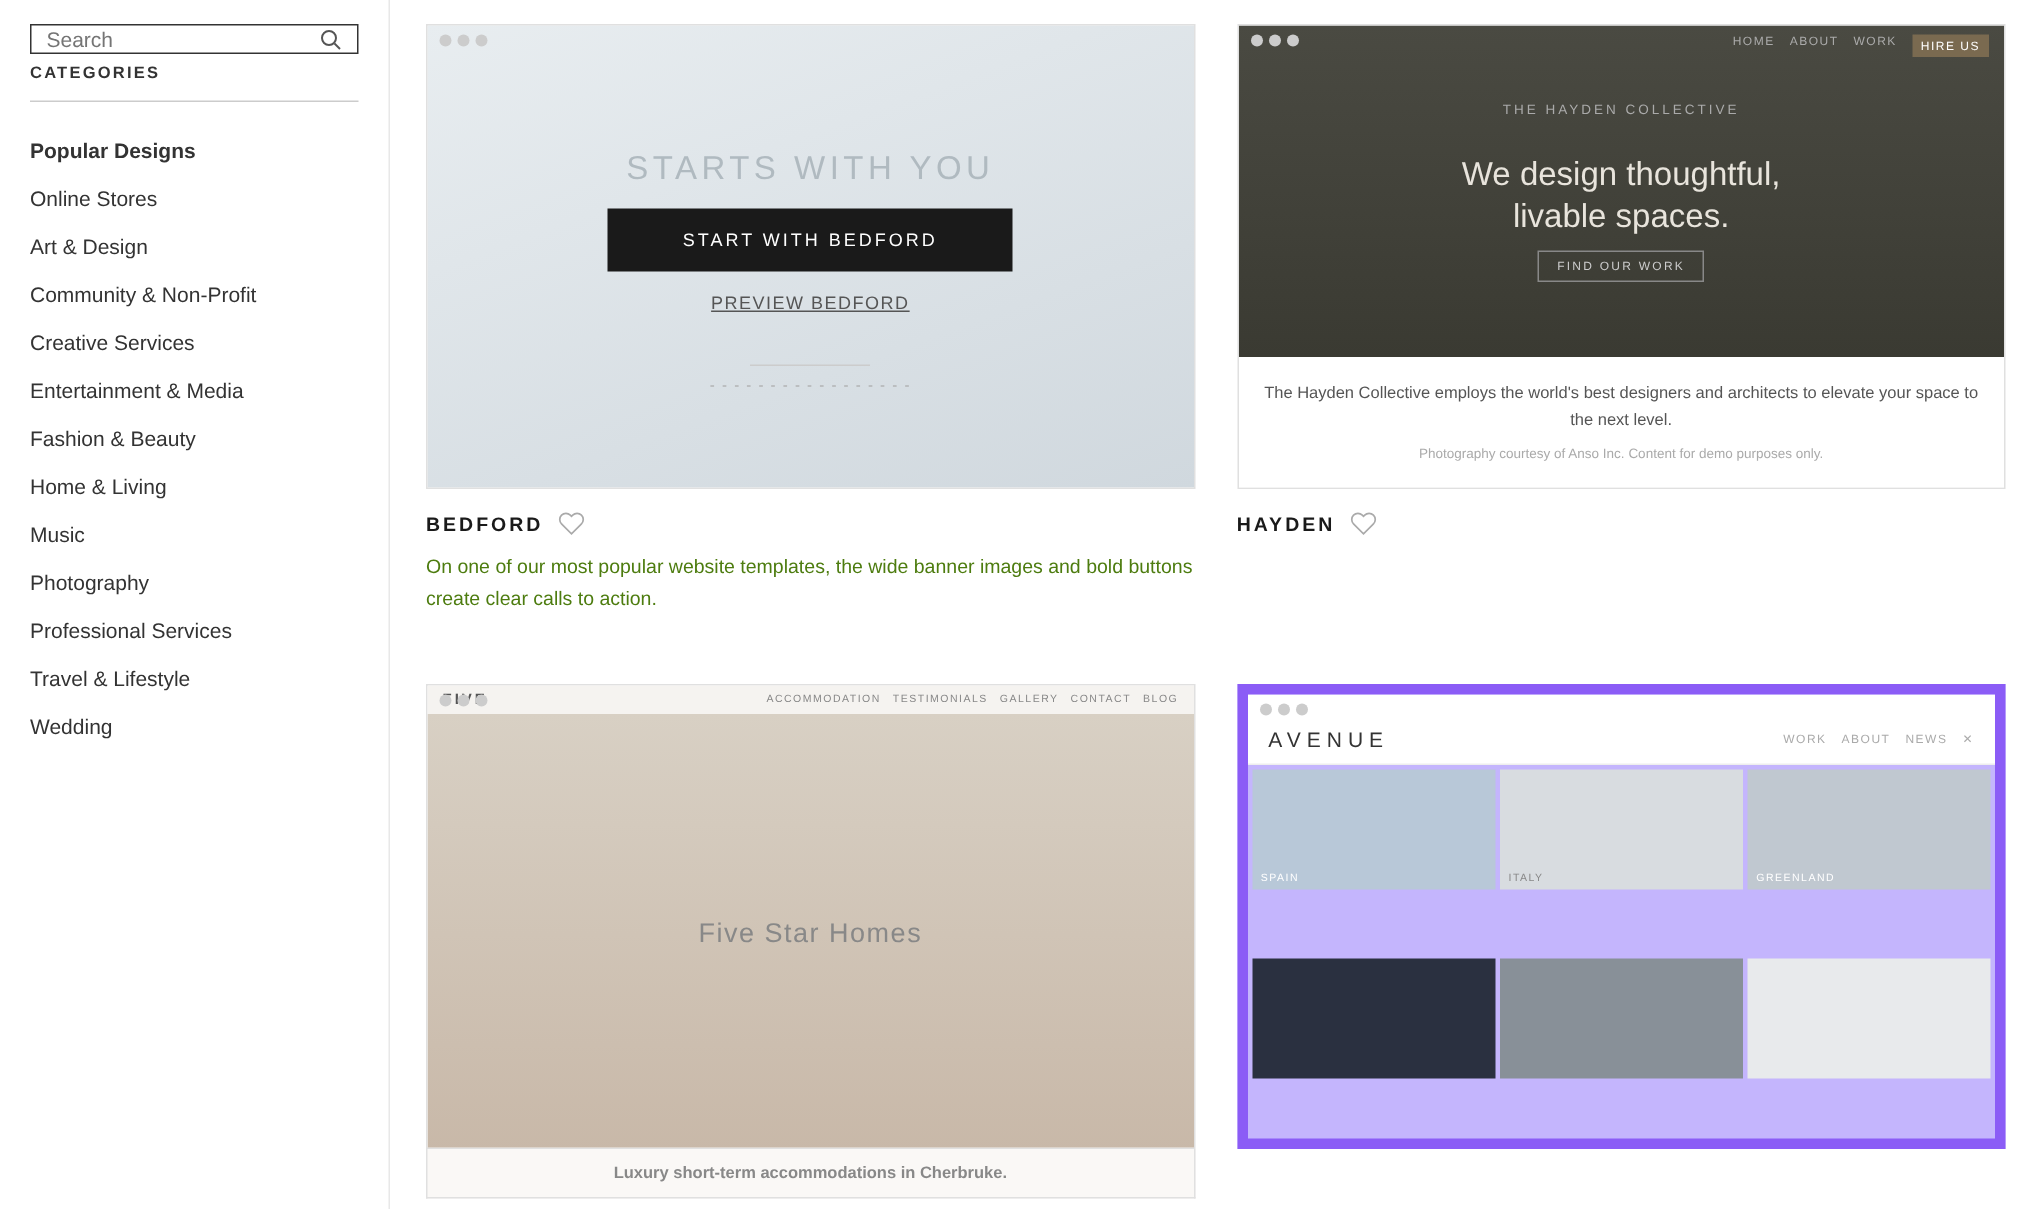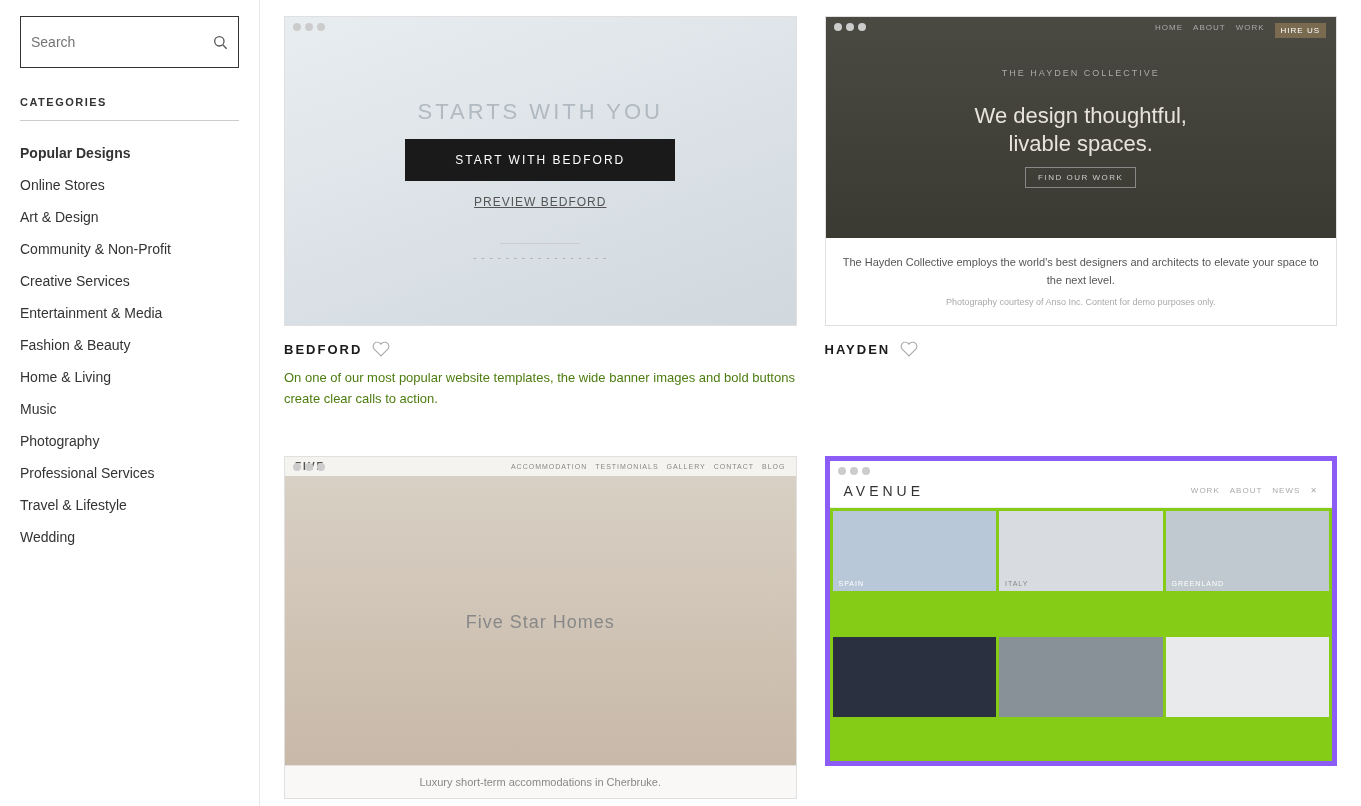--- a/index.html
+++ b/index.html
@@ -19,22 +19,22 @@
       padding: 16px 20px;
       border-right: 1px solid #e8e8e8;
       overflow-y: auto;
       background: #fff;
     }
 
     .search-wrapper {
       display: flex;
       align-items: center;
       border: 1.5px solid #333;
-      padding: 16px 10px;
-      margin-bottom: 28px;
+      padding: 0 10px;
+      margin-bottom: 7px;
     }
 
     .search-wrapper input {
       border: none;
       outline: none;
       flex: 1;
       font-size: 14px;
       color: #333;
       background: transparent;
     }
@@ -240,20 +240,21 @@
       padding: 16px;
       text-align: center;
       font-size: 11px;
       color: #777;
       line-height: 1.5;
     }
 
     .template-preview-bottom {
       border: 1px solid #e0e0e0;
       border-top: none;
+      font-weight: bold;
     }
   </style>
 </head>
 <body>
 
 <aside class="sidebar">
 
   <div class="search-wrapper">
     <input type="text" placeholder="Search" style="">
     <svg class="search-icon-svg" viewBox="0 0 24 24" fill="none" stroke="currentColor" stroke-width="2">
@@ -372,21 +373,21 @@
           <span style="font-size:18px;font-weight:300;color:#888;letter-spacing:1px;">Five Star Homes</span>
         </div>
         <div class="template-overlay"></div>
       </div>
       <div class="template-preview-bottom" style="padding:10px 14px;background:#faf8f6;border:1px solid #e0e0e0;border-top:none;">
         <p style="font-size:11px;color:#888;text-align:center;">Luxury short-term accommodations in Cherbruke.</p>
       </div>
     </div>
 
     <div class="template-card">
-      <div class="template-preview" style="position:relative;border:5px solid #8b5cf6;background:#84cc16;padding:0;">
+      <div class="template-preview" style="position:relative;border:7px solid #8b5cf6;background:#c4b5fd;padding:0;">
         <div class="browser-dots">
           <div class="dot"></div>
           <div class="dot"></div>
           <div class="dot"></div>
         </div>
 
         <div style="display:flex;justify-content:space-between;align-items:center;padding:22px 14px 8px;background:#fff;border-bottom:1px solid #eee;">
           <span style="font-size:14px;font-weight:300;letter-spacing:4px;color:#333;">AVENUE</span>
           <div style="display:flex;gap:10px;">
             <span style="font-size:8px;color:#aaa;letter-spacing:1px;">WORK</span>

